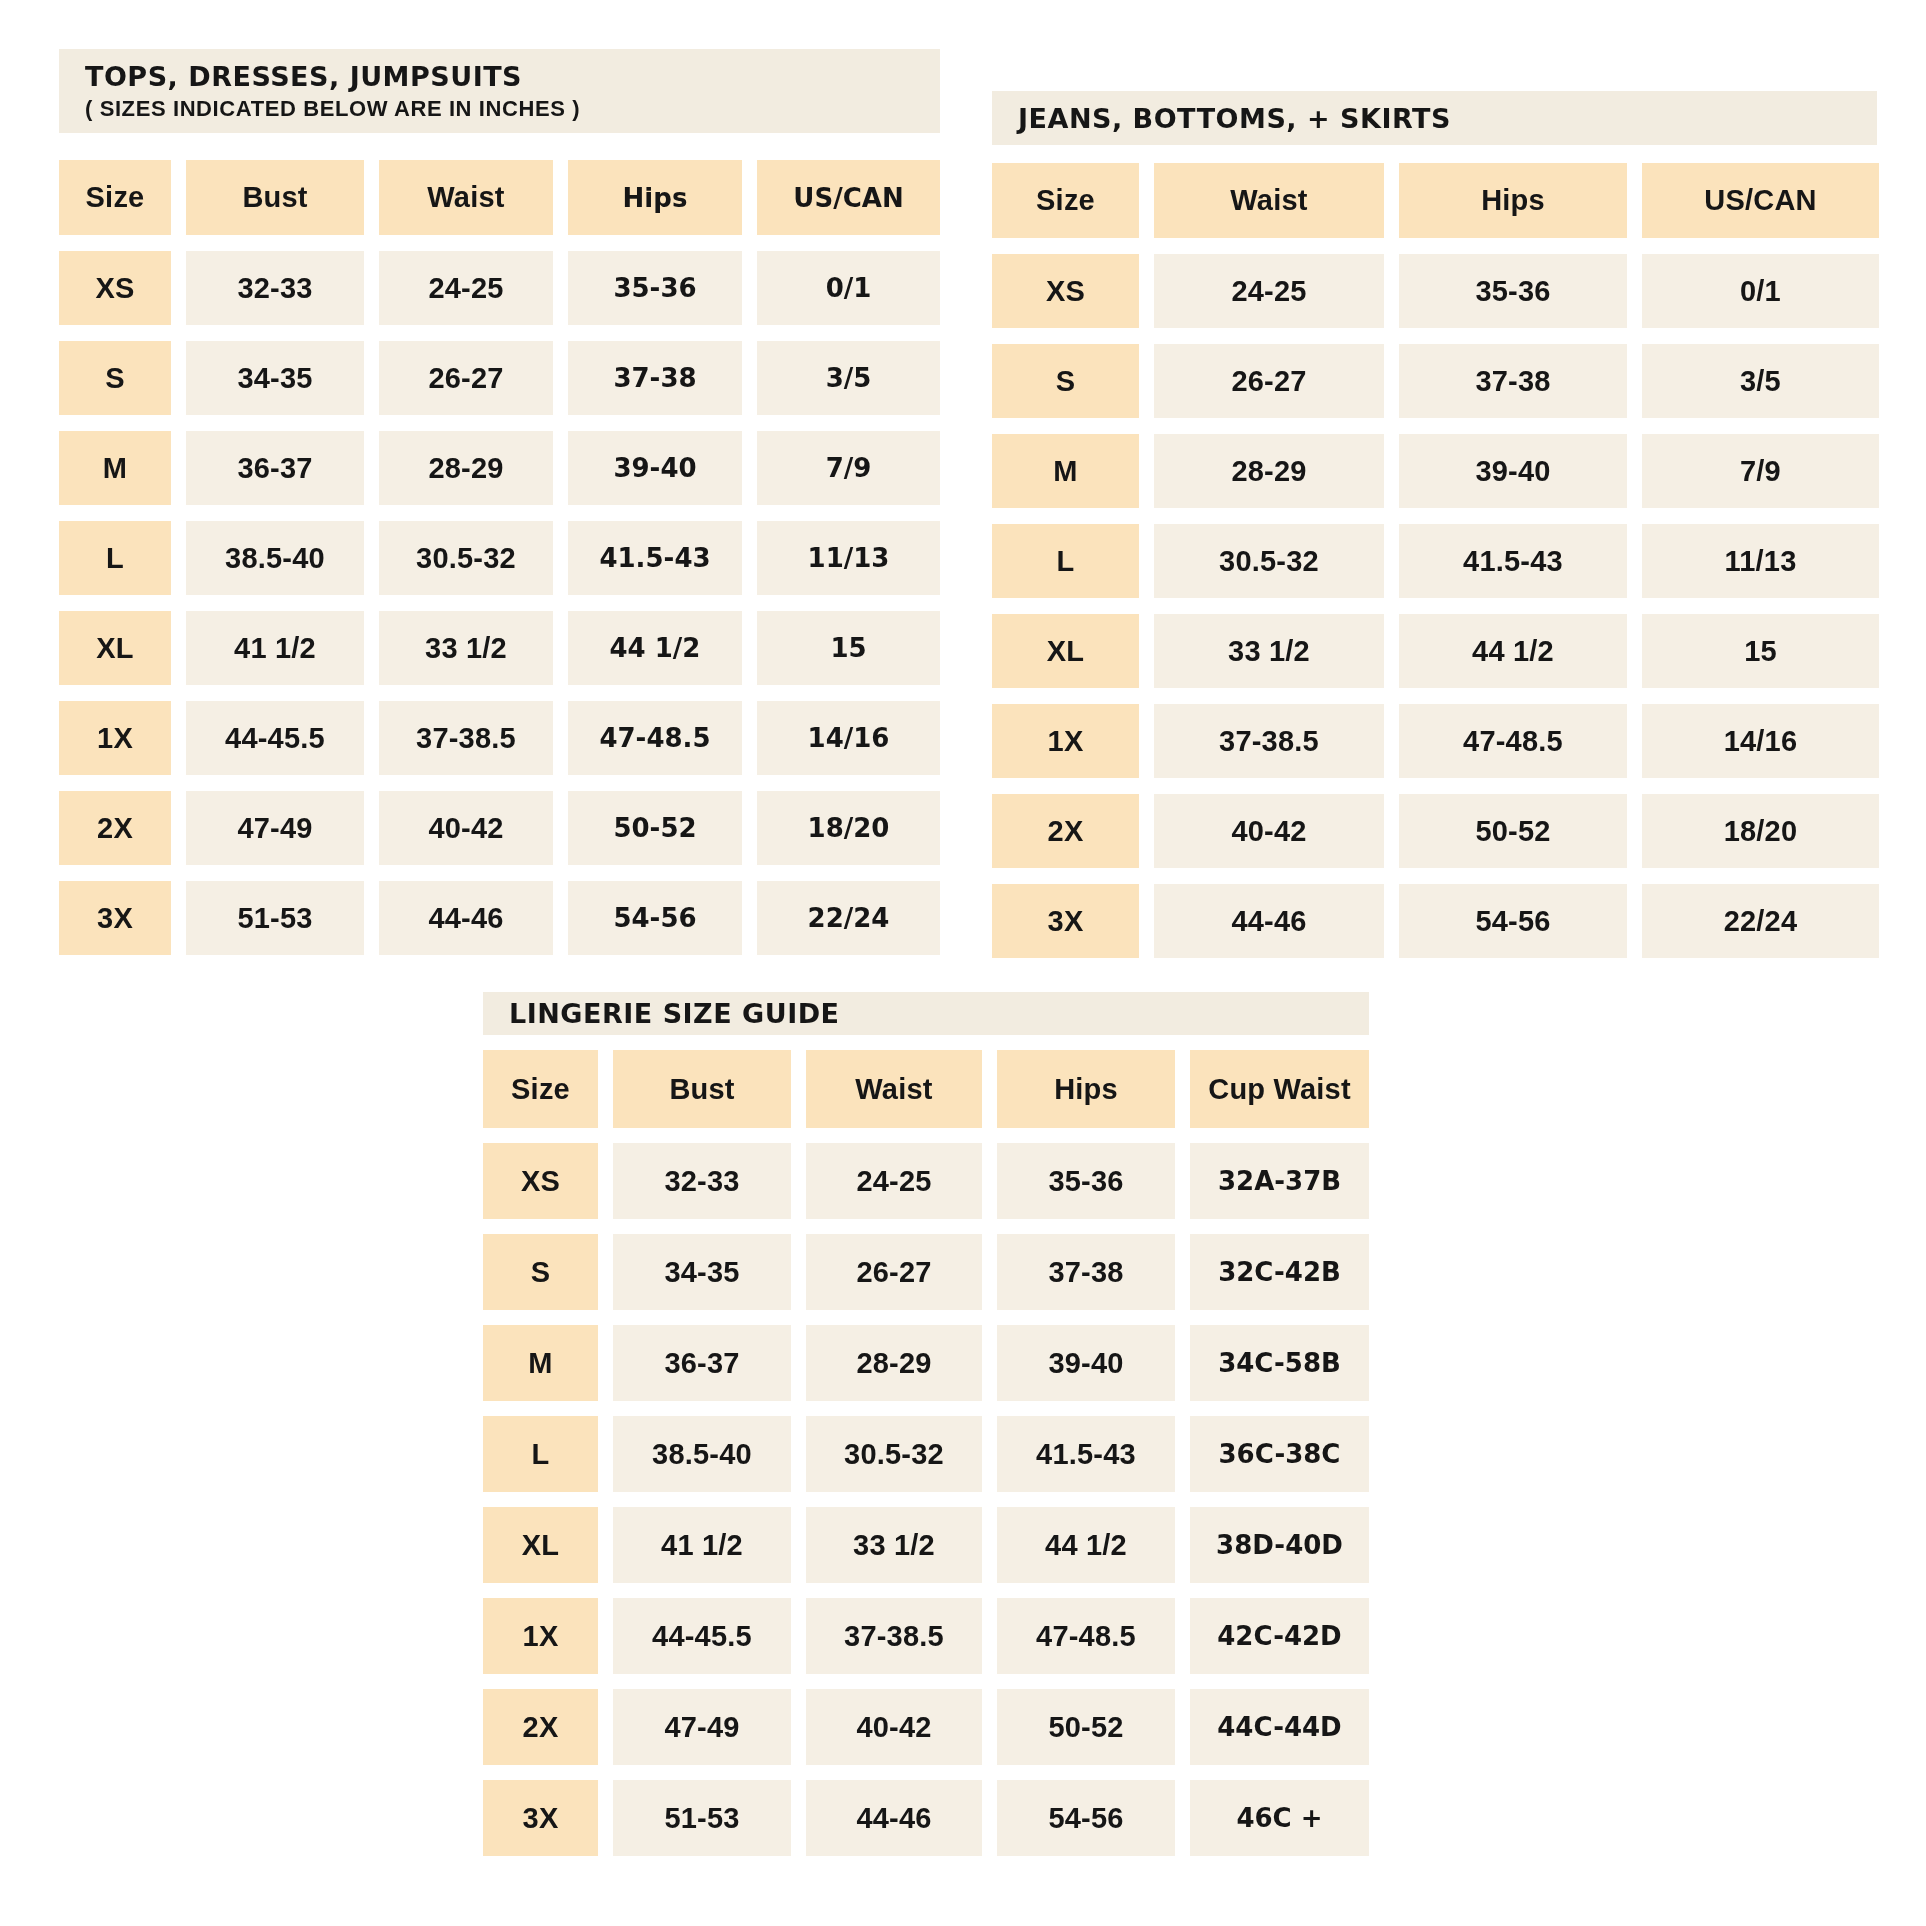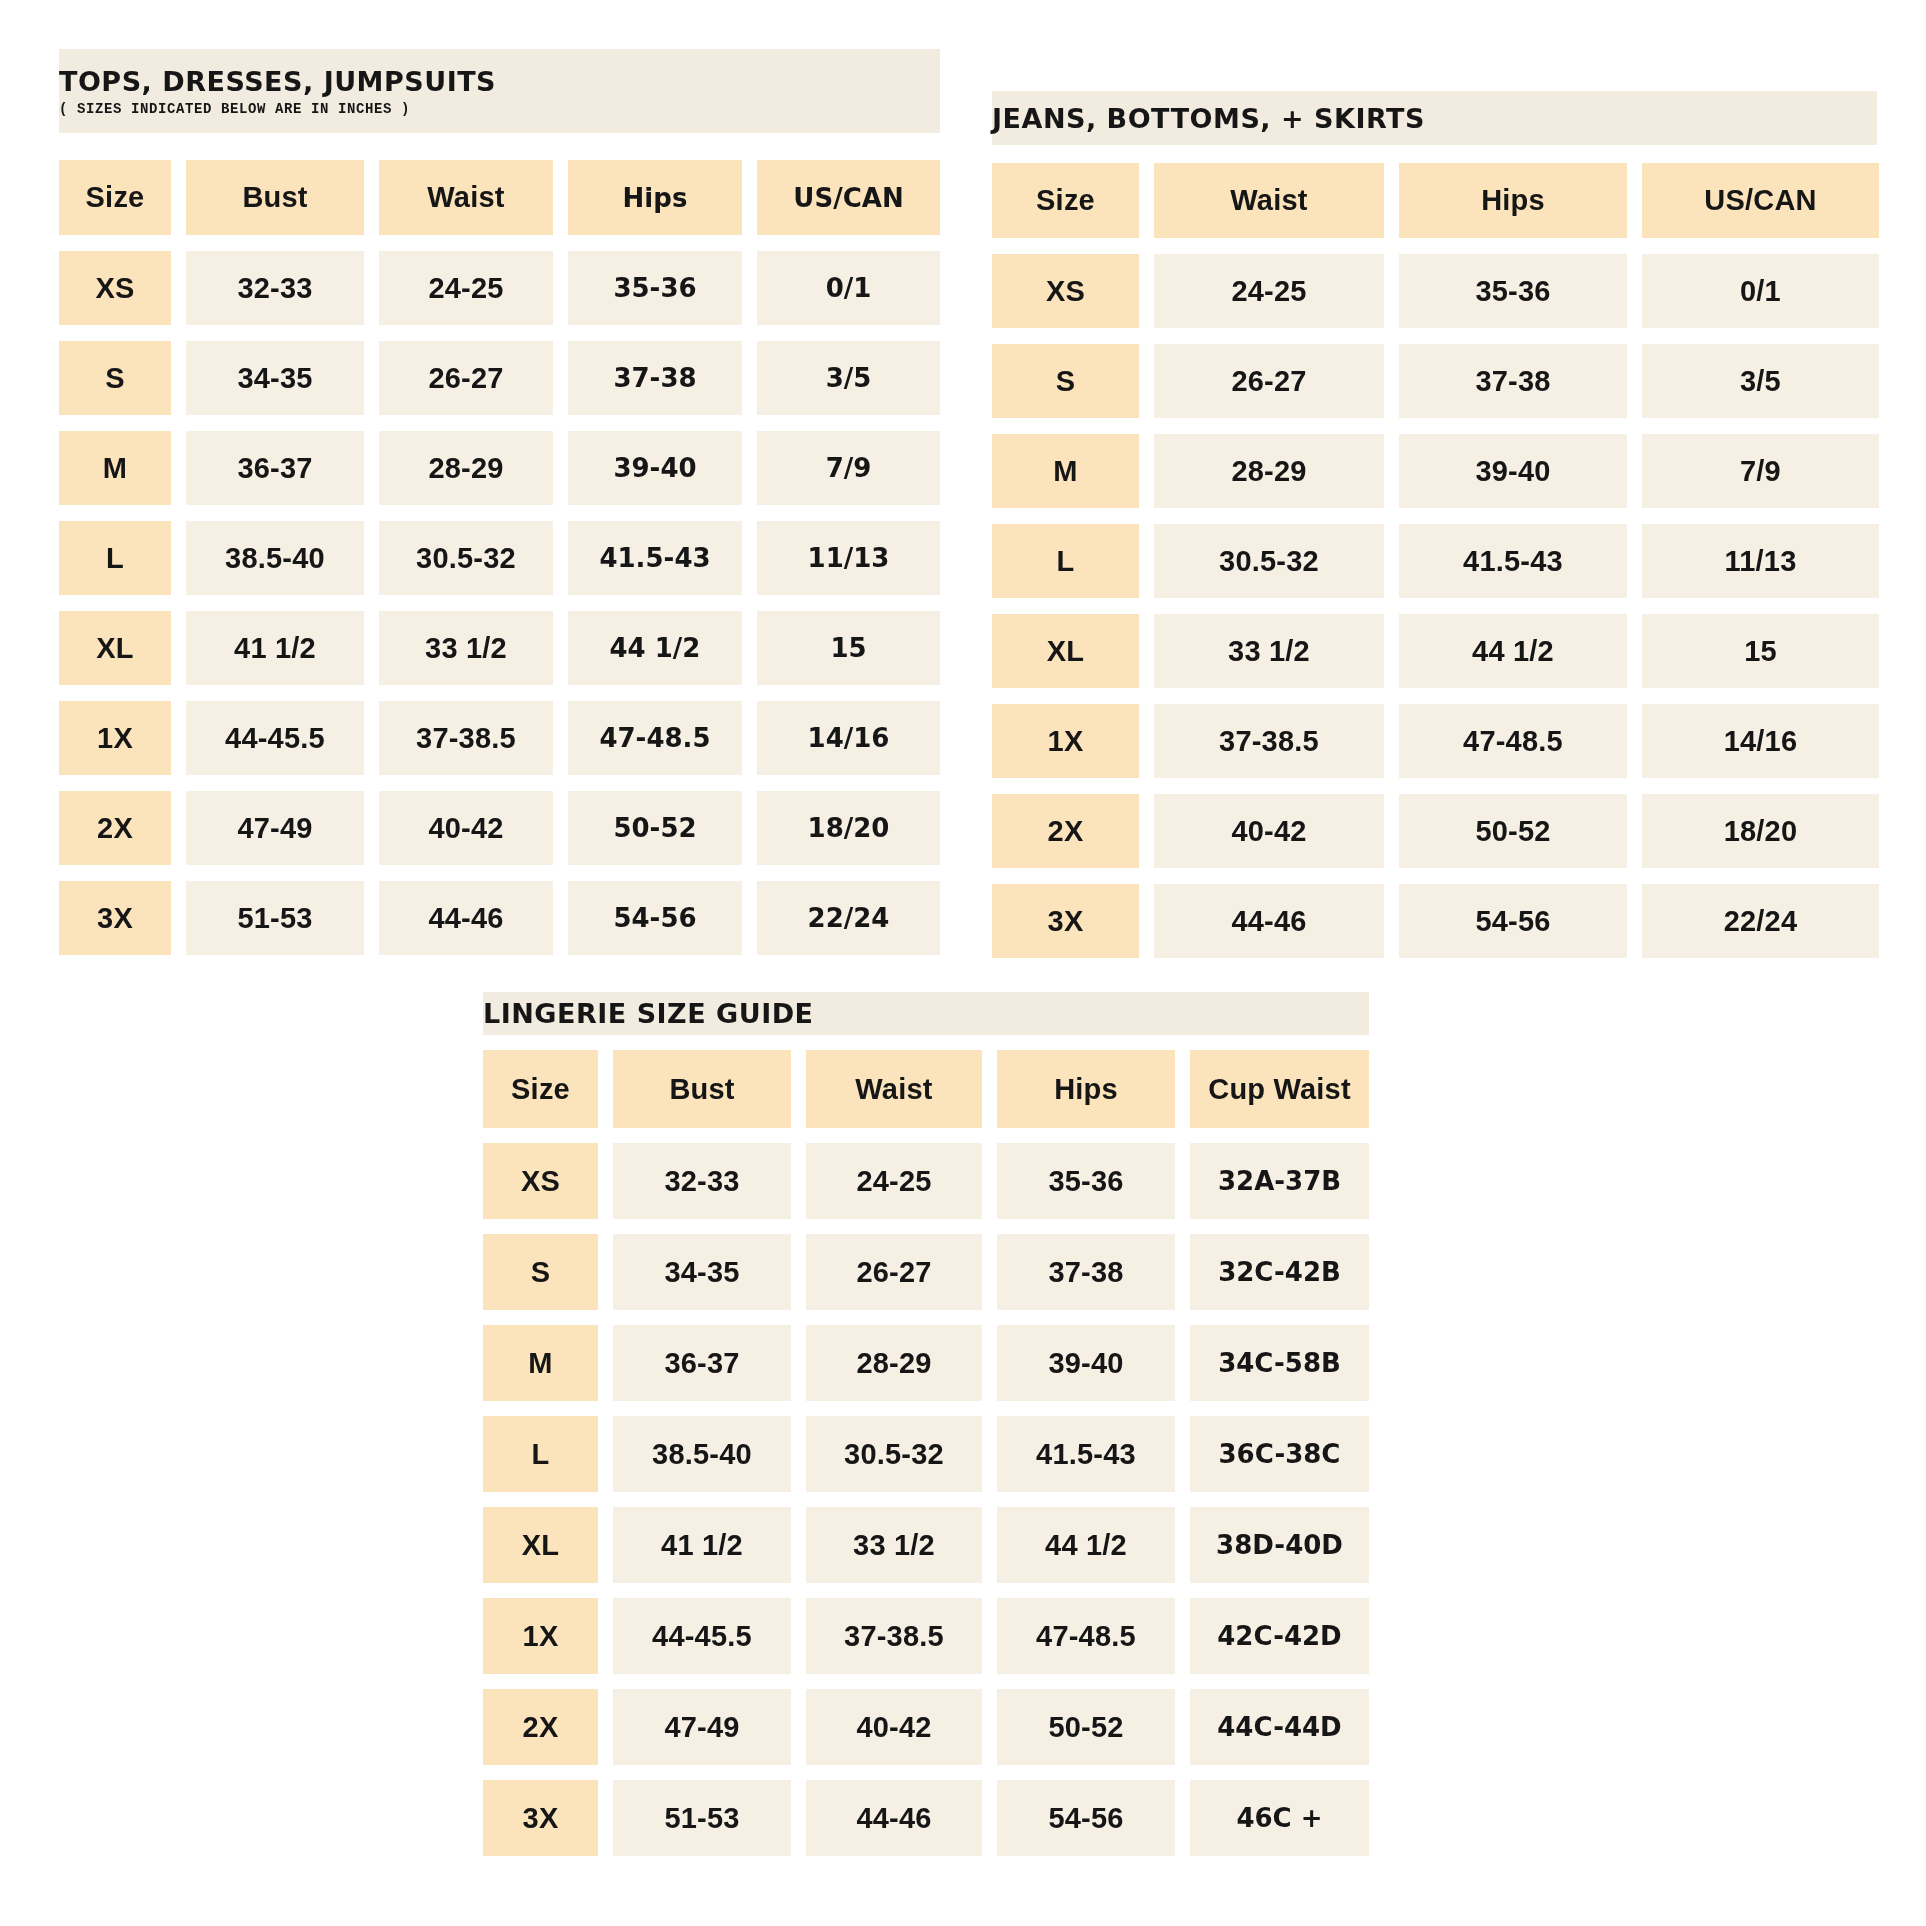--- a/index.html
+++ b/index.html
@@ -11,26 +11,26 @@
   }
   *{box-sizing:border-box;margin:0;padding:0}
   html,body{width:1927px;height:1927px;background:var(--page-bg);overflow:hidden}
   body{position:relative;font-family:"Liberation Sans",sans-serif;color:var(--ink)}
 
   .tbl{position:absolute}
   .t1{left:59px;top:49px;width:881px}
   .t2{left:992px;top:91px;width:885px}
   .t3{left:483px;top:992px;width:886px}
 
-  .bar{background:var(--title-bg);display:flex;flex-direction:column;justify-content:center;gap:4px}
+  .bar{background:var(--title-bg);display:flex;flex-direction:column;justify-content:center;padding-left:26px;gap:4px}
   .t1 .bar{height:84px}
   .t2 .bar{height:54px}
   .t3 .bar{height:43px}
   .ttl{font-family:"DejaVu Sans",sans-serif;font-weight:bold;font-size:27px;letter-spacing:0.5px;white-space:nowrap}
-  .sub{font-family:Liberation Mono, monospace;font-weight:bold;font-size:14px;letter-spacing:0.6px;white-space:nowrap}
+  .sub{font-family:Liberation Sans, sans-serif;font-weight:bold;font-size:22px;letter-spacing:0.6px;white-space:nowrap}
 
   .grid{display:grid}
   .t1 .grid{margin-top:27px;grid-template-columns:112px 178px 174px 174px 183px;grid-template-rows:75px;grid-auto-rows:74px;gap:16px 15px}
   .t2 .grid{margin-top:18px;grid-template-columns:147px 230px 228px 237px;grid-template-rows:75px;grid-auto-rows:74px;gap:16px 15px}
   .t3 .grid{margin-top:15px;grid-template-columns:115px 178px 176px 178px 179px;grid-template-rows:78px;grid-auto-rows:76px;gap:15px}
 
   .cell{display:flex;align-items:center;justify-content:center;background:var(--cell-bg);
         font-weight:bold;font-size:29px;letter-spacing:0.2px;white-space:nowrap}
   .cell.head,.cell.rowhead{background:var(--peach)}
   .cell.wide{font-family:"DejaVu Sans",sans-serif;font-size:26px;letter-spacing:0}

